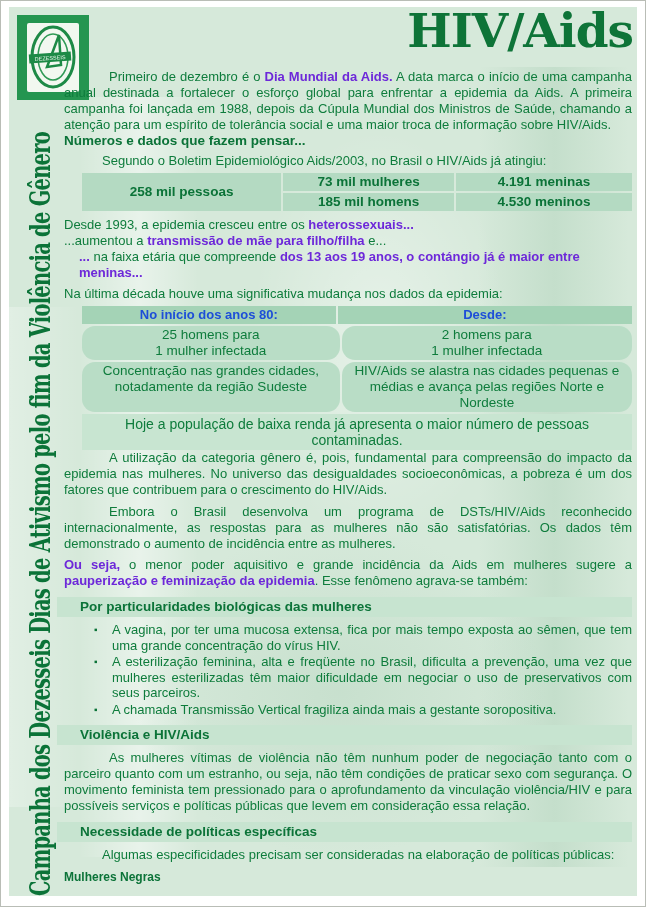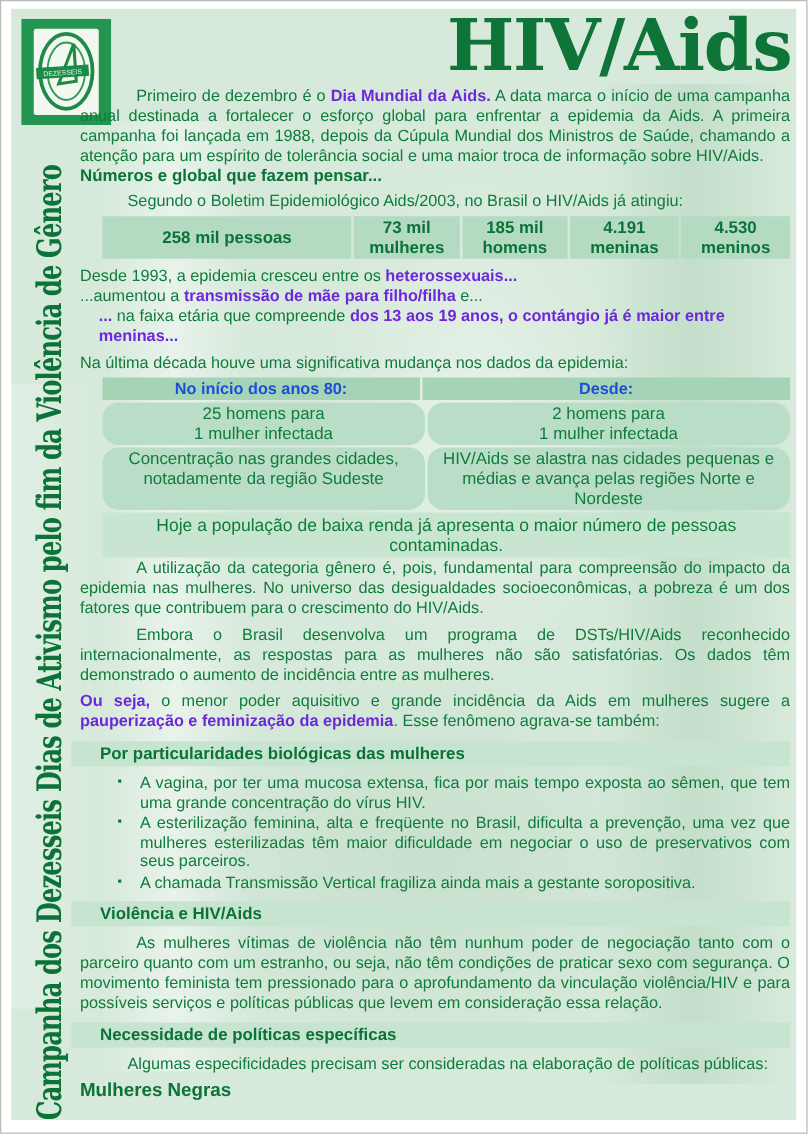--- a/index.html
+++ b/index.html
@@ -31,21 +31,21 @@
   .wm5{left:-20px;top:300px;width:90px;height:500px;
        background:linear-gradient(90deg,rgba(255,255,255,.35),transparent);}
 
   
   .logo{position:absolute;left:8px;top:8px;width:72px;height:85px;}
 
   
   .title{
     position:absolute;top:-4px;right:4px;margin:0;
     font-family:"DejaVu Serif","Liberation Serif",serif;
-    font-weight:bold;font-size:57px;letter-spacing:-1px;color:#0e7438;
+    font-weight:bold;font-size:47px;letter-spacing:-1px;color:#0e7438;
   }
 
   
   .vtext{
     position:absolute;left:47px;bottom:0px;height:30px;line-height:30px;
     transform-origin:0 100%;
     transform:rotate(-90deg) scaleX(0.72);
     white-space:nowrap;
     font-family:"DejaVu Serif","Liberation Serif",serif;
     font-weight:bold;font-size:27px;letter-spacing:-1px;color:#0b7338;
@@ -59,21 +59,21 @@
   .mt{margin-top:5px !important;}
   b{color:#6d28d9;}
 
   .h-bold{font-weight:bold;font-size:13.5px;margin:6px 0 0 0;color:#0b7338;}
   .lead{padding-left:38px;margin-top:4px !important;}
 
   
   .stats{display:flex;gap:2px;margin:4px 0 0 18px;font-weight:bold;font-size:13.5px;text-align:center;color:#0b7338;}
   .stats .cell{background:#b4dac2;padding:1px 2px;}
   .stats .c1{flex:0 0 35.5%;display:flex;flex-direction:column;justify-content:center;}
-  .stack{flex:1;display:flex;flex-direction:row;gap:2px;}
+  .stack{flex:1;display:flex;flex-direction:column;gap:2px;}
   .stack .cell{flex:1;display:flex;align-items:center;justify-content:center;}
   .stats .c3{flex:0 0 32%;}
 
   .trends{margin-top:6px;}
   .trends p{line-height:16px;}
   .t2{padding-left:15px;}
   .t3{padding-left:57px;}
 
   
   .comp{margin:4px 0 0 18px;font-size:13.5px;text-align:center;}
@@ -87,21 +87,21 @@
   .band{
     background:#c7e4d0;font-weight:bold;font-size:13.5px;color:#0b7338;
     padding:2px 23px;margin:8px 0 5px -7px;
   }
 
   ul.bullets{margin:2px 0 0 0;padding:0 0 0 48px;list-style:none;}
   ul.bullets li{position:relative;line-height:15.5px;margin-bottom:1px;text-align:justify;}
   ul.bullets li::before{
     content:"\25AA";position:absolute;left:-18px;top:0;font-size:10px;color:#0b7338;
   }
-  .subhead{font-weight:bold;font-size:15px;color:#0b7338;margin-top:6px !important;}
+  .subhead{font-weight:bold;font-size:12px;color:#0b7338;margin-top:6px !important;}
 </style>
 </head>
 <body>
 
 <div class="page">
   <div class="canvas">
 
     <div class="wm wm1"></div>
     <div class="wm wm2"></div>
     <div class="wm wm3"></div>
@@ -121,21 +121,21 @@
     </div>
 
     <h1 class="title">HIV/Aids</h1>
 
     <div class="vtext">Campanha dos Dezesseis Dias de Ativismo pelo fim da Violência de Gênero</div>
 
     <div class="content">
 
       <p class="para indent just" style="margin-top:6px"><span>Primeiro de dezembro é o </span><b>Dia Mundial da Aids.</b><span> A data marca o início de uma campanha anual destinada a fortalecer o esforço global para enfrentar a epidemia da Aids. A primeira campanha foi lançada em 1988, depois da Cúpula Mundial dos Ministros de Saúde, chamando a atenção para um espírito de tolerância social e uma maior troca de informação sobre HIV/Aids.</span></p>
 
-      <p class="h-bold">Números e global que fazem pensar...</p>
+      <p class="h-bold">Números e dados que fazem pensar...</p>
 
       <p class="lead">Segundo o Boletim Epidemiológico Aids/2003, no Brasil o HIV/Aids já atingiu:</p>
 
       <div class="stats">
         <div class="cell c1">
           <div>258 mil pessoas</div>
         </div>
         <div class="stack">
           <div class="cell">73 mil mulheres</div>
           <div class="cell">185 mil homens</div>

